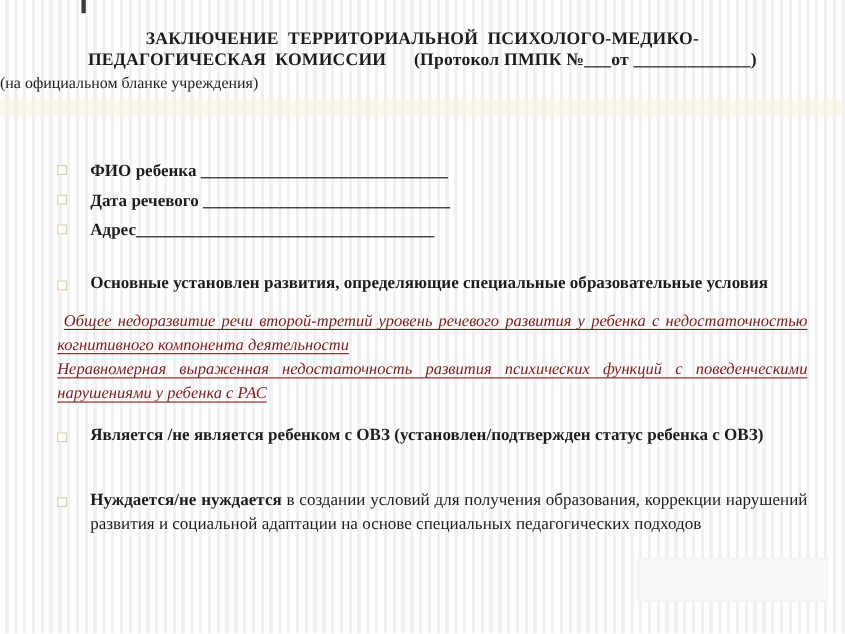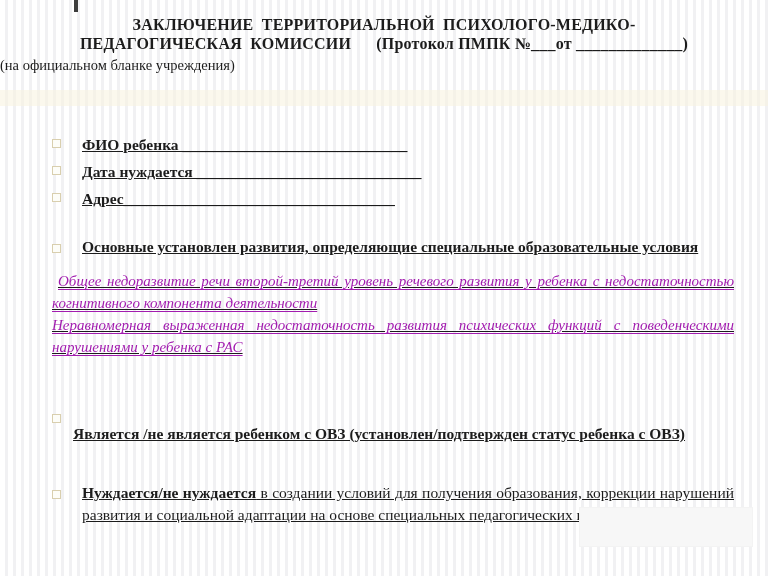--- a/index.html
+++ b/index.html
@@ -19,37 +19,37 @@
   .band-yellow {
     position: absolute; left: 0; top: 90px; width: 768px; height: 16px;
     background: rgba(248, 243, 222, 0.55);
     pointer-events: none;
   }
   .top-tick {
     position: absolute; left: 74px; top: 0; width: 4px; height: 12px;
     background: #3c3c3c;
   }
 
-  .title-block { padding-top: 15px; }
+  .title-block { padding-top: 26px; }
   .title-line {
     text-align: center;
     font-weight: bold;
     font-size: 16px;
     line-height: 19px;
     letter-spacing: 0.2px;
     white-space: pre;
   }
   .subtitle-line {
     text-align: left;
     font-size: 14.5px;
     line-height: 19px;
     margin-top: 3px;
   }
 
-  .content { padding: 0 34px 0 52px; text-decoration: underline; }
+  .content { padding: 0 34px 0 52px; }
 
   .row { display: flex; align-items: flex-start; }
   .bullet {
     width: 7px; height: 7px; flex: none;
     border: 1px solid #d9cfae;
     background: #fdfdf8;
     margin-top: 8px;
   }
   .row-text {
     margin-left: 21px;
@@ -61,30 +61,30 @@
   .fields { margin-top: 56px; }
   .fields .row + .row { margin-top: 0px; }
 
   .heading-row { margin-top: 24px; }
   .heading-row .row-text { line-height: 21px; }
 
   .para {
     font-style: italic;
     font-size: 15px;
     line-height: 22px;
-    color: #a21caf;
+    color: #7f1d1d;
     text-decoration: underline;
     text-decoration-thickness: 1px;
     text-underline-offset: 3px;
     text-align: justify;
   }
   .para-1 { margin-top: 13px; text-indent: 6px; }
   .para-2 { }
 
-  .stmt-1 { margin-top: 48px; flex-direction: column; }
+  .stmt-1 { margin-top: 16px; }
   .stmt-1 .row-text { line-height: 21px; }
   .stmt-2 { margin-top: 38px; }
   .stmt-2 .row-text {
     line-height: 22px;
     text-align: justify;
     font-weight: normal;
   }
   .stmt-2 .lead { font-weight: bold; }
 
   .note-box {
@@ -111,21 +111,21 @@
 
   <div class="content">
 
     <div class="fields">
       <div class="row">
         <span class="bullet"></span>
         <span class="row-text">ФИО ребенка _____________________________</span>
       </div>
       <div class="row">
         <span class="bullet"></span>
-        <span class="row-text">Дата нуждается _____________________________</span>
+        <span class="row-text">Дата речевого _____________________________</span>
       </div>
       <div class="row">
         <span class="bullet"></span>
         <span class="row-text">Адрес___________________________________</span>
       </div>
     </div>
 
     <div class="row heading-row">
       <span class="bullet"></span>
       <span class="row-text">Основные установлен развития, определяющие специальные образовательные условия</span>

